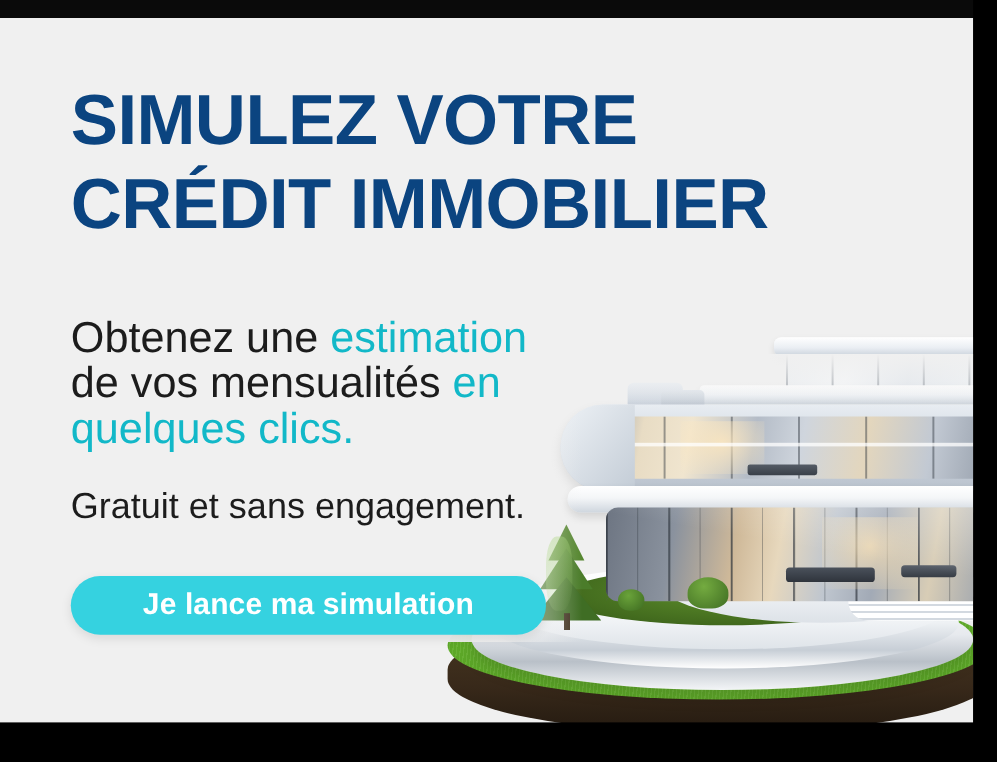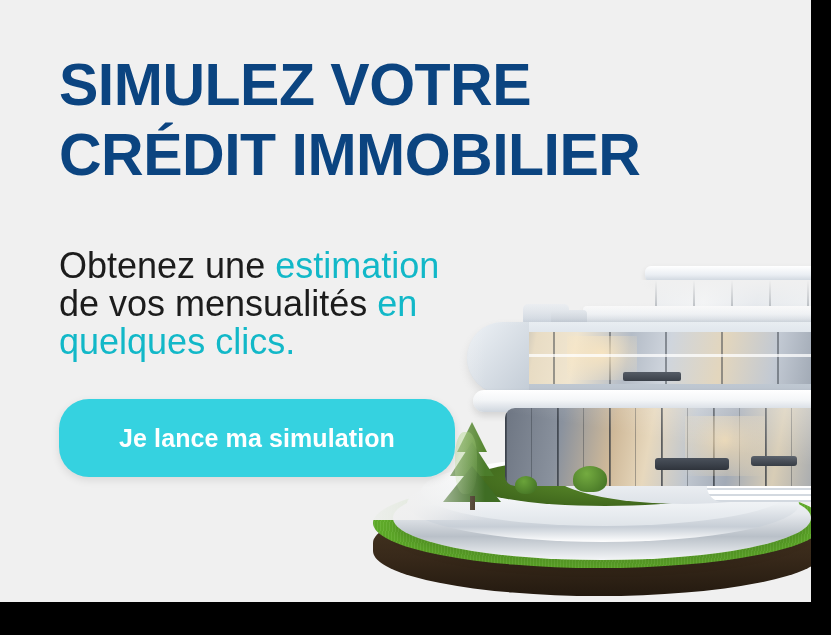--- a/index.html
+++ b/index.html
@@ -29,21 +29,21 @@
     height: 620px;
     background: #0a0a0a;
     border-bottom-right-radius: 26px;
     border-bottom-left-radius: 4px;
   }
 
   
   .page {
     position: absolute;
     left: 0px;
-    top: 0px;
+    top: 15px;
     width: 811px;
     height: 602px;
     background: #f0f0f0;
     overflow: hidden;
   }
 
   
   .content {
     position: absolute;
     left: 59px;
@@ -80,21 +80,21 @@
     font-weight: 400;
     color: #1c1c1c;
   }
 
   .cta-wrap { margin-top: 38px; }
 
   .cta-button {
     display: inline-flex;
     align-items: center;
     justify-content: center;
-    height: 78px;
+    height: 49px;
     padding: 2px 40px;
     min-width: 396px;
     border: none;
     border-radius: 30px;
     background: #35d2e0;
     color: #ffffff;
     font-family: "Liberation Sans", sans-serif;
     font-size: 25px;
     font-weight: 700;
     letter-spacing: 0.1px;
@@ -491,20 +491,21 @@
 
     <div class="content">
 
       <h1 class="headline">SIMULEZ VOTRE
 CRÉDIT IMMOBILIER</h1>
 
       <p class="subhead">
         <span>Obtenez une </span><span class="accent">estimation</span><span> de vos mensualités </span><span class="accent">en quelques clics.</span>
       </p>
 
+      <p class="tagline">Gratuit et sans engagement.</p>
 
       <div class="cta-wrap">
         <button class="cta-button">Je lance ma simulation</button>
       </div>
     </div>
 
   </div>
 
   <div class="band-right"></div>
   <div class="band-bottom"></div>

